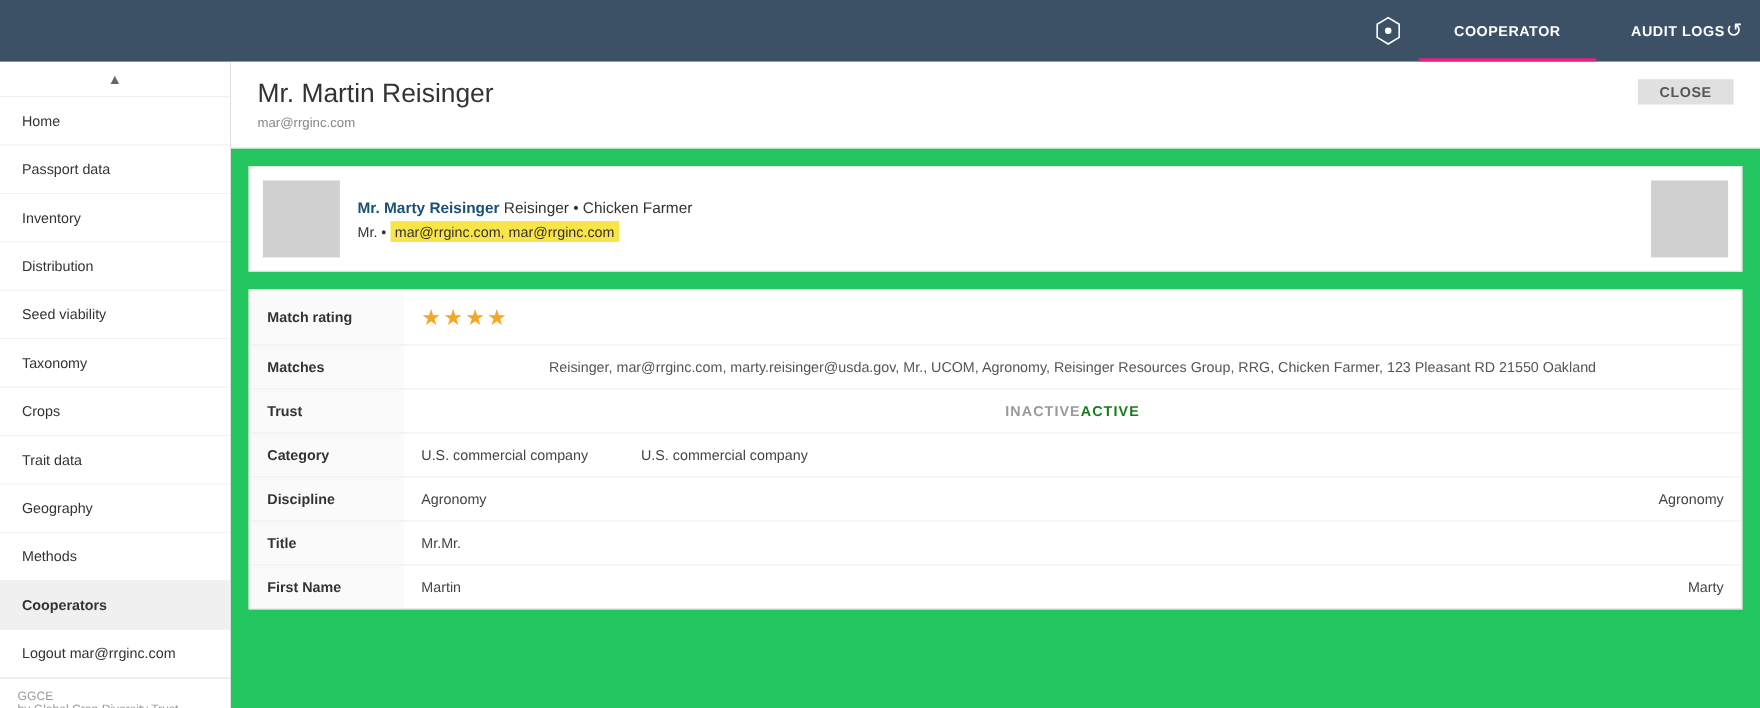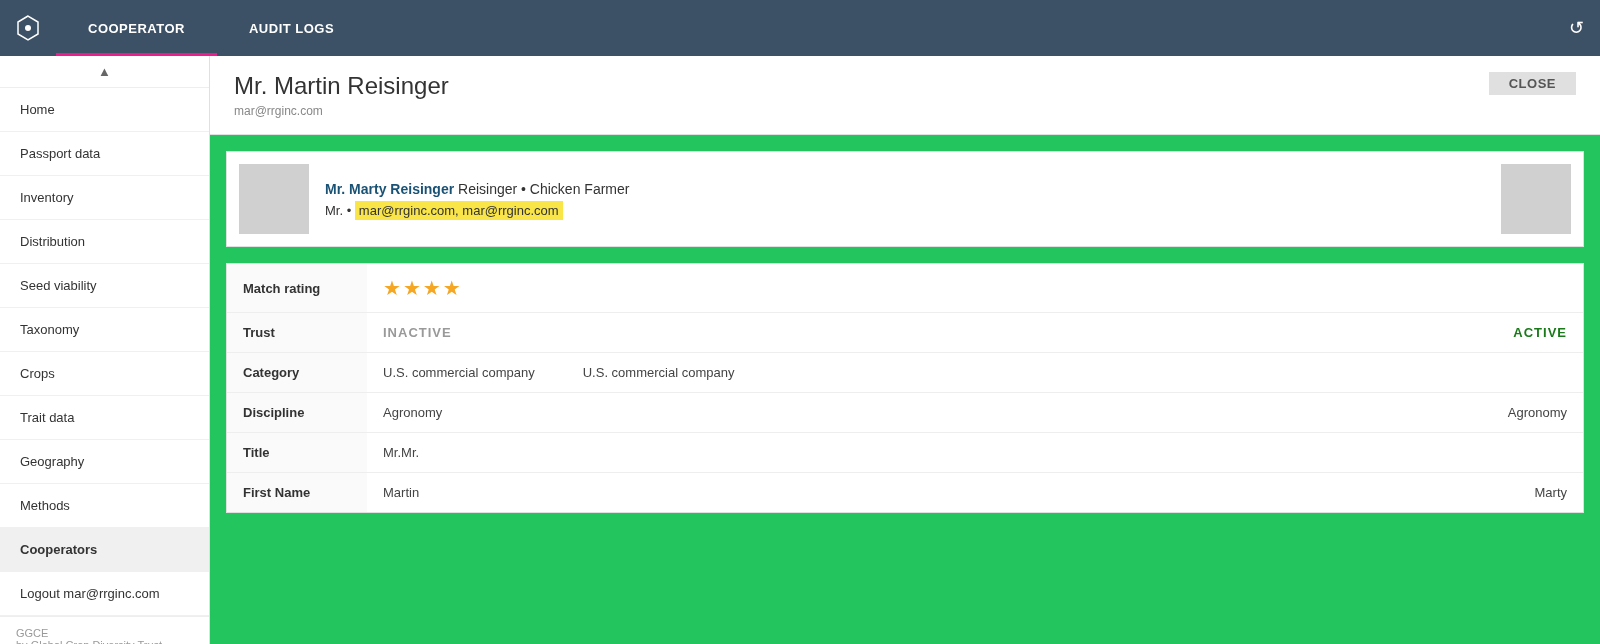--- a/index.html
+++ b/index.html
@@ -6,20 +6,21 @@
     body { font-family: Arial, sans-serif; font-size: 13px; background: #f5f5f5; display: flex; flex-direction: column; height: 644px; overflow: hidden; }
 
     
     .top-nav {
       background: #3d5166;
       display: flex;
       align-items: center;
       height: 56px;
       flex-shrink: 0;
       position: relative;
+      justify-content: flex-end;
     }
     .top-nav .logo {
       width: 56px;
       display: flex;
       align-items: center;
       justify-content: center;
       color: white;
       font-size: 20px;
     }
     .top-nav .nav-tabs {
@@ -308,23 +309,27 @@
     <div class="comparison-table">
       <table>
         <tbody>
             <tr>
           <td>Match rating</td>
           <td colspan="3">
             <span class="stars">★★★★</span>
           </td>
         </tr>
         <tr>
+          <td>Matches</td>
+          <td colspan="3" style="text-align:center;color:#555;">Reisinger, mar@rrginc.com, marty.reisinger@usda.gov, Mr., UCOM, Agronomy, Reisinger Resources Group, RRG, Chicken Farmer, 123 Pleasant RD 21550 Oakland</td>
+        </tr>
+        <tr>
           <td>Trust</td>
           <td colspan="3">
-            <div style="display:flex; justify-content:space-between;">
+            <div style="display:flex; justify-content:center;">
               <span class="inactive-badge">INACTIVE</span>
               <span class="active-badge">ACTIVE</span>
             </div>
           </td>
         </tr>
         <tr>
           <td>Category</td>
           <td colspan="3">
             <div style="display:flex; gap:48px;">
               <span>U.S. commercial company</span>

